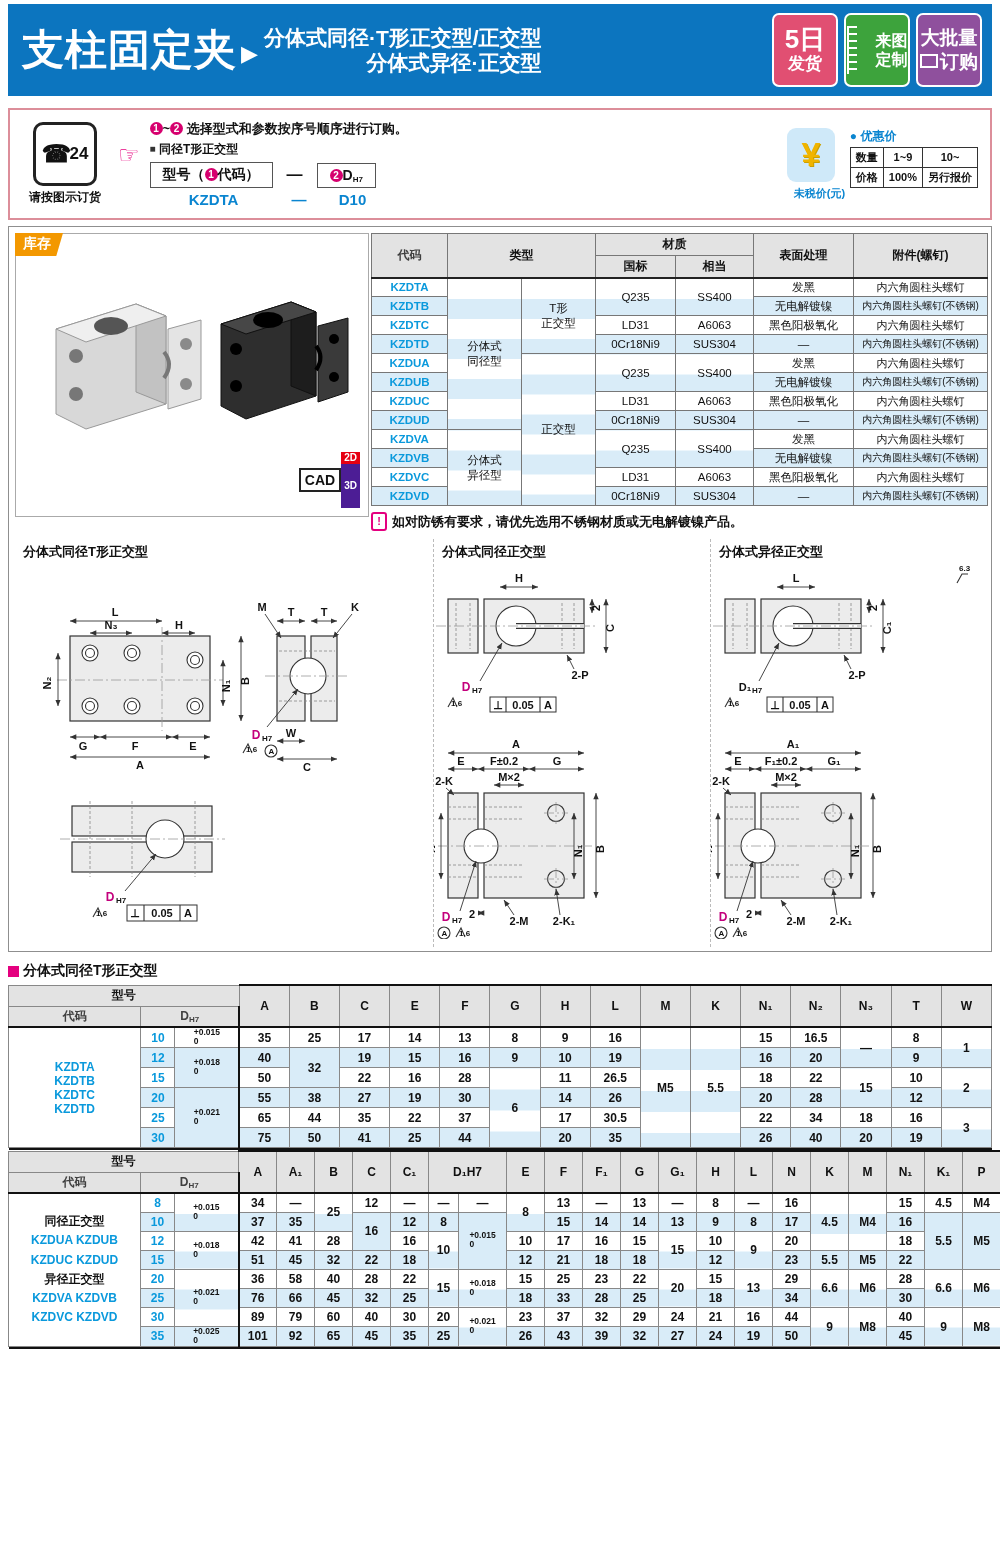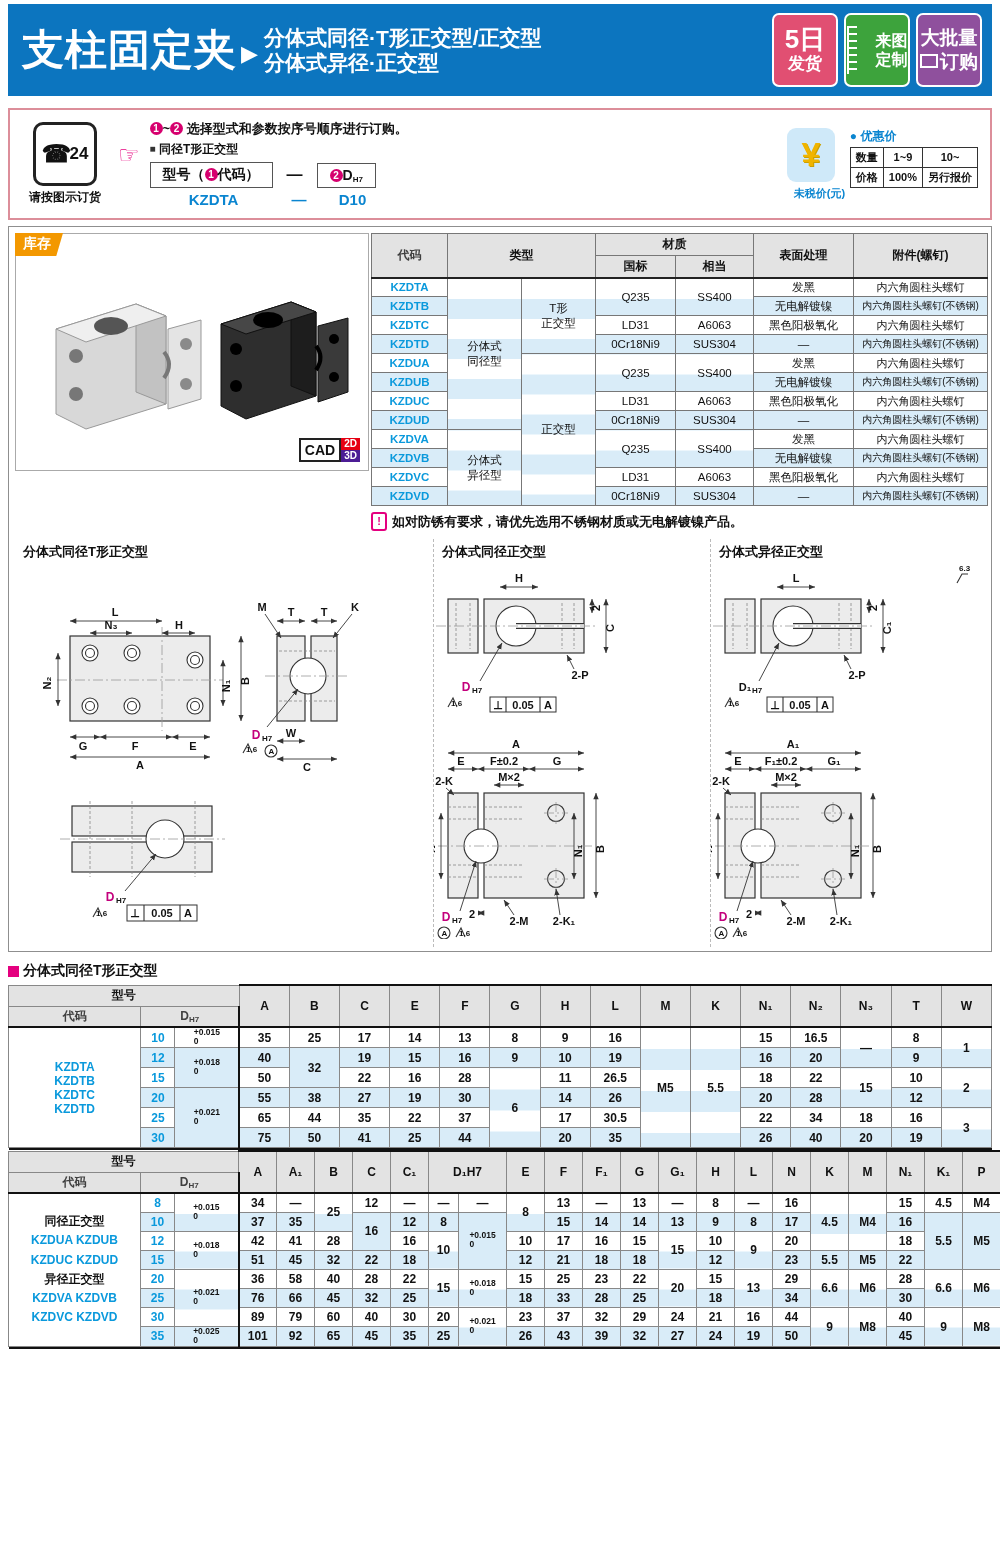--- a/index.html
+++ b/index.html
@@ -3,21 +3,21 @@
 <meta charset="utf-8">
 <style>
   html,body{margin:0;padding:0;background:#fff;}
   body{width:1000px;font-family:"Liberation Sans",sans-serif;color:#111;}
   .wrap{width:1000px;}
 
   
   .banner{margin:4px 8px 0 8px;height:92px;background:#0c75bf;display:flex;align-items:center;padding:0 10px 0 14px;box-sizing:border-box;}
   .banner .title{color:#fff;font-weight:bold;font-size:42px;letter-spacing:1px;}
   .banner .arrow{color:#fff;font-size:22px;margin:8px 6px 0 4px;}
-  .banner .subs{color:#fff;font-weight:bold;font-size:21px;line-height:1.2;}
+  .banner .subs{color:#fff;font-weight:bold;font-size:21px;line-height:1.2;text-align:right;}
   .badges{margin-left:auto;display:flex;gap:6px;}
   .badge{width:66px;height:74px;border-radius:7px;border:2px solid #fff;box-sizing:border-box;display:flex;flex-direction:column;align-items:center;justify-content:center;color:#fff;font-weight:bold;position:relative;}
   .badge.b1{background:#e14f72;}
   .badge.b1 .big{font-size:26px;line-height:1;}
   .badge.b1 .smallx{font-size:17px;}
   .badge.b2{background:#3da33c;flex-direction:row;gap:19px;}
   .badge.b2 .ruler{width:8px;height:48px;background:repeating-linear-gradient(to bottom,#fff 0 2px,rgba(255,255,255,0) 2px 7px);border-left:2px solid #fff;}
   .badge.b2 .t{font-size:16px;line-height:1.2;}
   .badge.b3{background:#8f509d;}
   .badge.b3 .t{font-size:19px;line-height:1.25;text-align:center;}
@@ -44,27 +44,27 @@
   .priceblk{display:flex;gap:8px;align-items:flex-start;margin-left:auto;}
   .yenblk{text-align:center;width:62px;}
   .yenicon{width:48px;height:54px;background:#cfe9f9;border-radius:9px;margin:0 auto;display:flex;align-items:center;justify-content:center;color:#f0b400;font-size:34px;font-weight:bold;text-shadow:1px 1px 0 #caa000;}
   .yencap{color:#0a85d0;font-size:11px;font-weight:bold;margin-top:4px;white-space:nowrap;margin-left:14px;}
   .pricetbl-t{color:#0a85d0;font-size:12px;font-weight:bold;margin-bottom:2px;}
   table.ptable{border-collapse:collapse;font-size:11px;font-weight:bold;}
   table.ptable td{border:1px solid #333;padding:1px 5px;text-align:center;height:17px;}
 
   
   .mainbox{margin:0 8px;border:1px solid #8f8f8f;height:726px;position:relative;box-sizing:border-box;background:#fff;}
-  .stockbox{position:absolute;left:6px;top:6px;width:354px;height:238px;border:1px solid #aaa;box-sizing:border-box;}
+  .stockbox{position:absolute;left:6px;top:6px;width:354px;height:284px;border:1px solid #aaa;box-sizing:border-box;}
   .stockbadge{position:absolute;left:-1px;top:-1px;background:#f39800;color:#fff;font-weight:bold;font-size:14px;padding:2px 12px 3px 8px;clip-path:polygon(0 0,100% 0,86% 100%,0 100%);}
   .cadbadge{position:absolute;right:8px;bottom:8px;display:flex;align-items:center;}
   .cadbadge .cad{border:2px solid #222;font-weight:bold;font-size:14px;padding:2px 4px;background:#fff;}
   .cadbadge .dd{display:flex;flex-direction:column;}
   .cadbadge .d2{background:#e60012;color:#fff;font-size:10px;font-weight:bold;padding:0 3px;line-height:12px;}
-  .cadbadge .d3{background:#4c1d95;color:#fff;font-size:10px;font-weight:bold;padding:0 3px;line-height:12px;}
+  .cadbadge .d3{background:#4c1d95;color:#fff;font-size:10px;font-weight:bold;padding:16px 3px;line-height:12px;}
 
   .speccol{position:absolute;left:362px;top:6px;width:624px;}
   table.spec{border-collapse:collapse;width:616px;font-size:12px;table-layout:fixed;}
   table.spec th,table.spec td{border:1px solid #777;text-align:center;padding:0;box-sizing:border-box;}
   table.spec thead th{background:#e3e3e3;font-weight:bold;height:22px;}
   table.spec td{height:19px;}
   table.spec .thick{border-bottom:2px solid #222;}
   .codetx{color:#0a99dc;font-weight:bold;}
   .mgt{color:#404040;}
   tr.alt td{background:#d9ecf8;}

